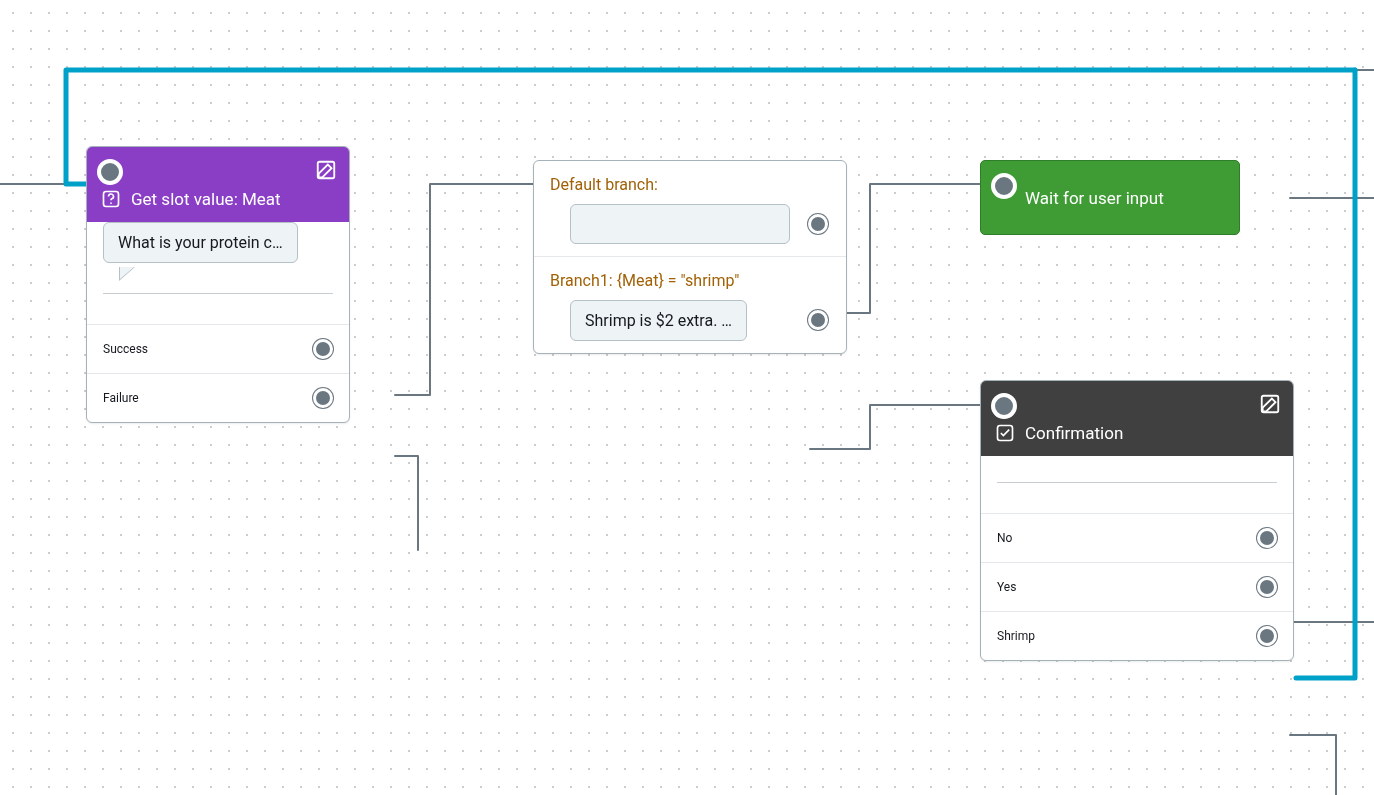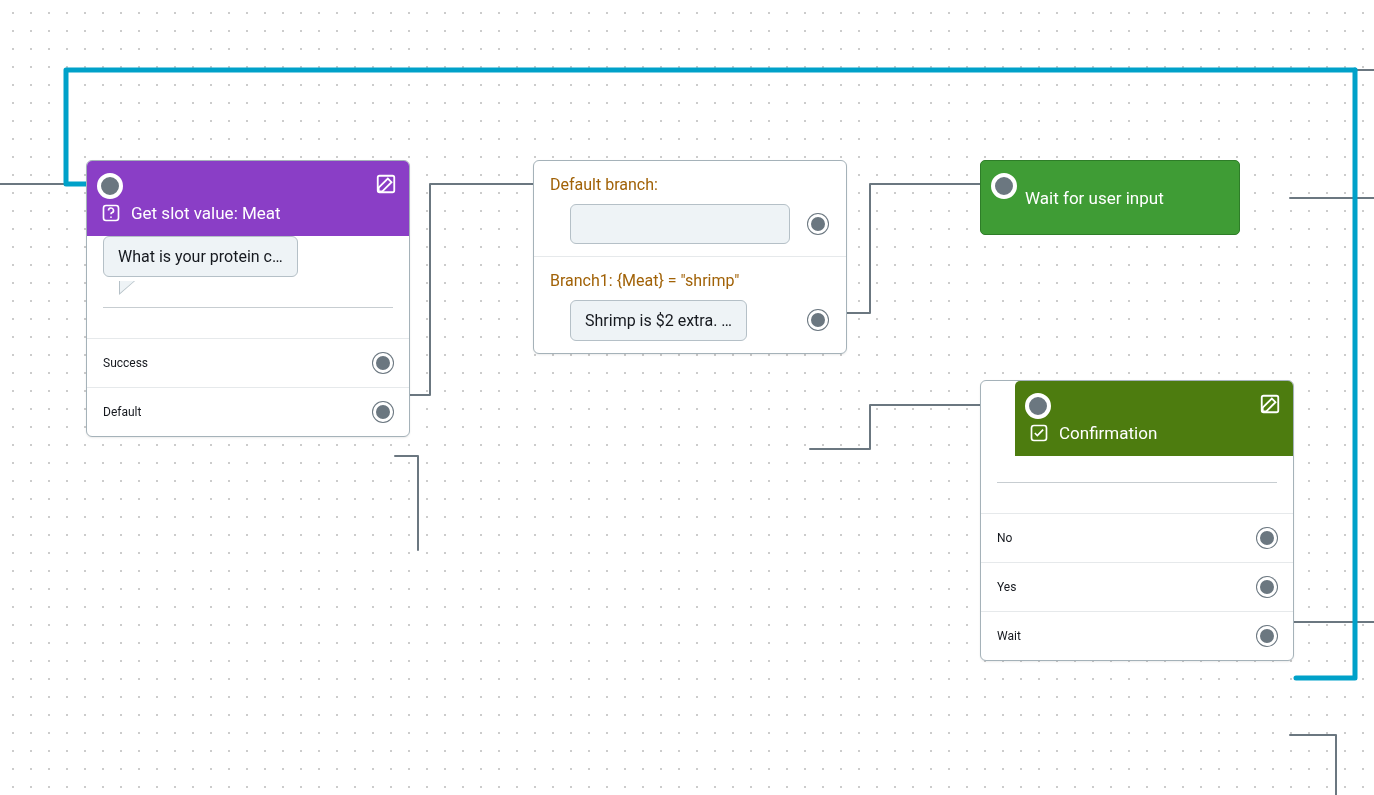--- a/index.html
+++ b/index.html
@@ -56,21 +56,21 @@
     position: absolute;
     right: 12px;
     top: 12px;
     width: 22px;
     height: 22px;
     color: #ffffff;
   }
   .purple { background: #8a3ec6; }
   .blue   { background: #0972d3; }
   .green  { background: #3f9c35; }
-  .teal   { background: #4d7c0f; margin-left: 34px; }
+  .teal   { background: #404040; }
   .body { padding: 0 16px 18px 16px; }
   .bubble {
     position: relative;
     display: inline-block;
     max-width: 230px;
     background: #eef3f6;
     border: 1px solid #b5c0c7;
     border-radius: 6px;
     padding: 10px 14px;
     font-size: 16px;
@@ -171,21 +171,21 @@
     <path d="M 1355 70 H 66 V 184 H 86"></path>
 
     <path d="M 1355 70 V 678 H 1296"></path>
 
     <path d="M 430 70 V 50" opacity="0"></path>
   </g>
 
   <polygon points="86,170 86,198 116,184" fill="#6b7780"></polygon>
 </svg>
 
-<div class="node" style="left:86px; top:160px; width:324px;">
+<div class="node" style="left:86px; top:146px; width:264px;">
   <div class="header tall purple">
     <span class="in-port"></span>
     <span class="edit">
       <svg viewBox="0 0 24 24" width="22" height="22" fill="none" stroke="currentColor" stroke-width="2">
           <path d="M4 20h4l10-10-4-4L4 16v4z"></path>
           <path d="M3 3h18v18H3z" opacity="0"></path>
           <rect x="3" y="3" width="18" height="18" rx="2" stroke-width="2"></rect>
         </svg>
     </span>
     <div class="title-row">
@@ -205,21 +205,21 @@
       <span class="tail"></span>
     </div>
     <div class="sep"></div>
   </div>
   <div class="outcome-list">
     <div class="row">
       <span>Success</span>
       <span class="port"></span>
     </div>
     <div class="row">
-      <span>Default</span>
+      <span>Failure</span>
       <span class="port"></span>
     </div>
   </div>
 </div>
 
 <div class="node" style="left:533px; top:160px; width:314px;">
   <div class="section-label">Default branch:</div>
   <div class="bubble-row">
     <div class="bubble" style="min-width:220px; min-height:40px;"></div>
     <span class="port"></span>
@@ -266,17 +266,17 @@
   <div class="outcome-list">
     <div class="row">
       <span>No</span>
       <span class="port"></span>
     </div>
     <div class="row">
       <span>Yes</span>
       <span class="port"></span>
     </div>
     <div class="row">
-      <span>Wait</span>
+      <span>Shrimp</span>
       <span class="port"></span>
     </div>
   </div>
 </div>
 
 </body></html>

